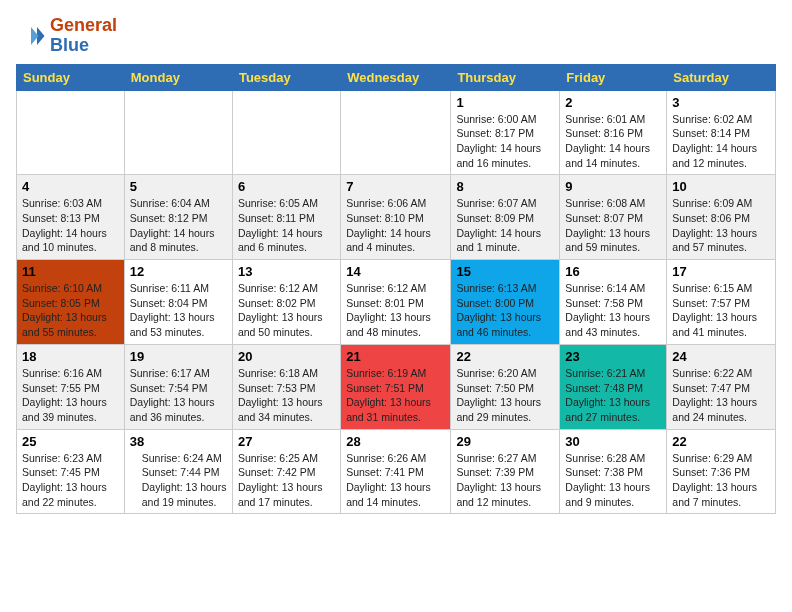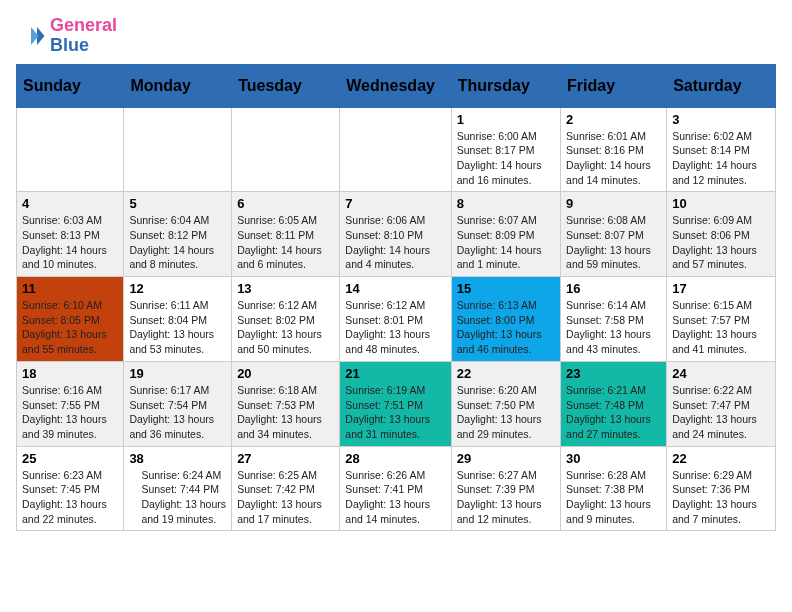--- a/index.html
+++ b/index.html
@@ -21,21 +21,21 @@
       align-items: center;
       gap: 4px;
     }
     .logo-text {
       font-size: 18px;
       font-weight: bold;
       color: #1a1a1a;
       line-height: 1.1;
     }
     .logo-text span {
-      color: #ec4899;
+      color: #c2410c;
     }
     .logo-icon {
       width: 30px;
       height: 30px;
     }
     .title-area {
       text-align: right;
     }
     .month-title {
       font-size: 36px;
@@ -48,24 +48,24 @@
       color: #333;
       margin-top: 2px;
     }
     .calendar-table {
       width: 100%;
       border-collapse: collapse;
       font-size: 11px;
     }
     .calendar-table th {
       background-color: #2e6db4;
-      color: #000000;
+      color: #fde047;
       text-align: left;
-      padding: 12px 6px;
-      font-size: 16px;
+      padding: 5px 6px;
+      font-size: 13px;
       font-weight: bold;
       border: 1px solid #2e6db4;
     }
     .calendar-table td {
       border: 1px solid #ccc;
       vertical-align: top;
       padding: 4px 5px;
       width: 113px;
       min-height: 80px;
       background: #fff;
@@ -247,21 +247,21 @@
           <div class="day-detail" style="white-space: pre-line;">Sunrise: 6:17 AM
 Sunset: 7:54 PM
 Daylight: 13 hours and 36 minutes.</div>
         </td>
         <td style="background: rgb(240, 240, 240);">
           <div class="day-number">20</div>
           <div class="day-detail" style="white-space: pre-line;">Sunrise: 6:18 AM
 Sunset: 7:53 PM
 Daylight: 13 hours and 34 minutes.</div>
         </td>
-        <td style="background: #14b8a6;">
+        <td style="background: #ef4444;">
           <div class="day-number">21</div>
           <div class="day-detail" style="white-space: pre-line;">Sunrise: 6:19 AM
 Sunset: 7:51 PM
 Daylight: 13 hours and 31 minutes.</div>
         </td>
         <td style="background: rgb(240, 240, 240);">
           <div class="day-number">22</div>
           <div class="day-detail" style="white-space: pre-line;">Sunrise: 6:20 AM
 Sunset: 7:50 PM
 Daylight: 13 hours and 29 minutes.</div>

